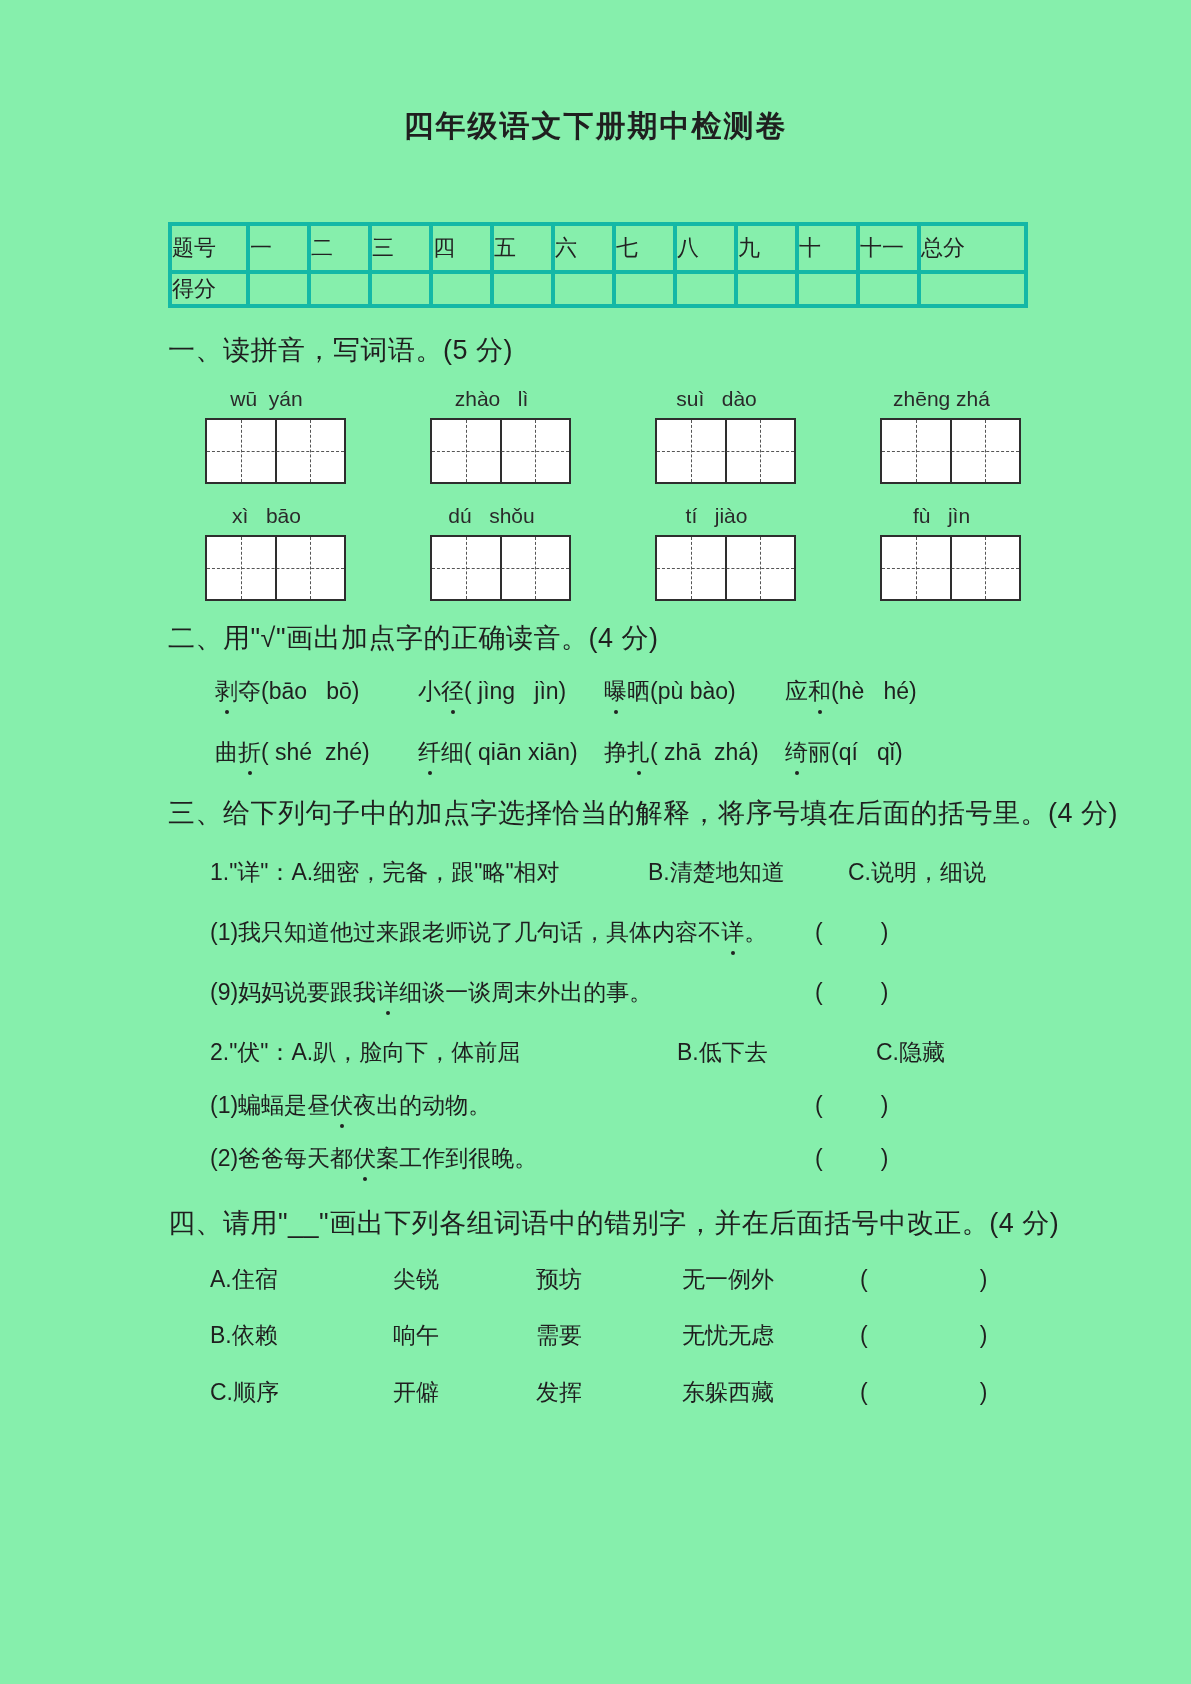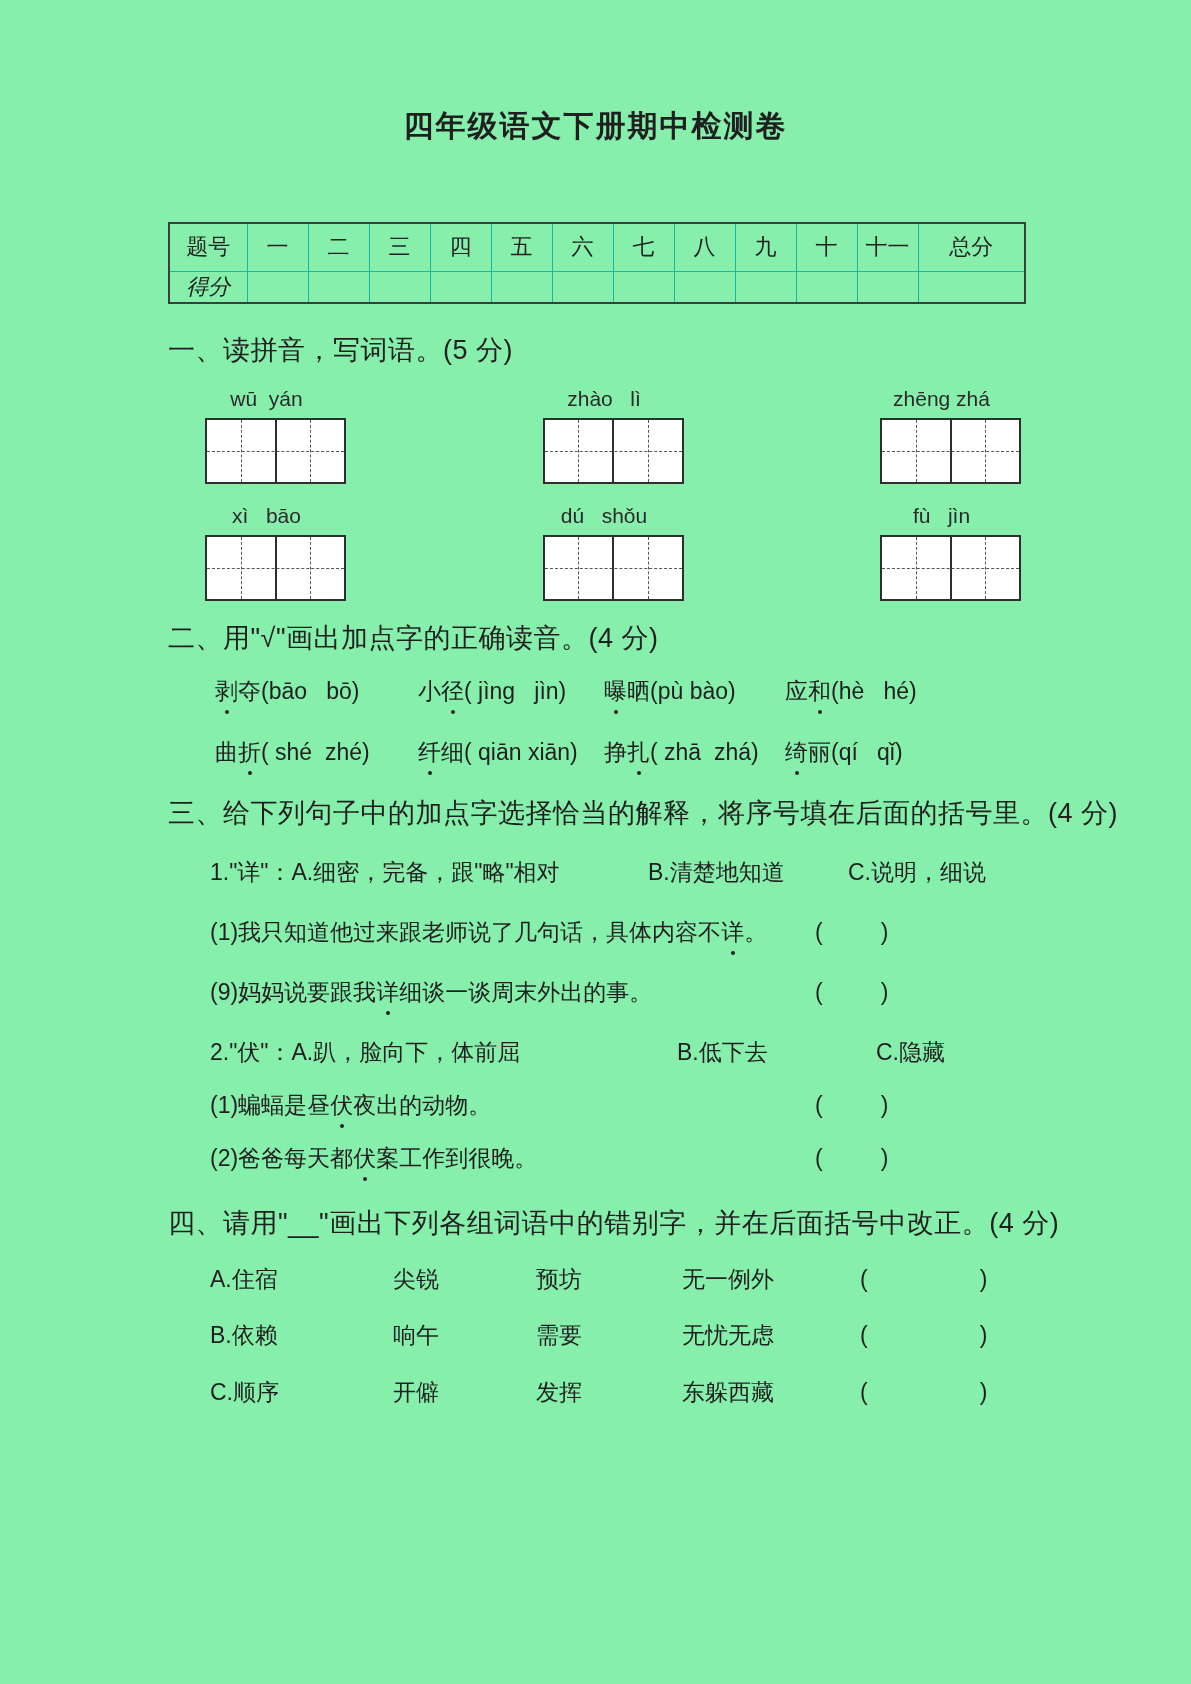--- a/index.html
+++ b/index.html
@@ -17,25 +17,25 @@
     text-align:center; font-size:30px; font-weight:700;
     letter-spacing:2px; white-space:pre;
   }
   
   .score-table {
     position:absolute; left:168px; top:222px; width:856px;
     border-collapse:collapse; table-layout:fixed;
     border:2px solid #3d3d3d;
   }
   .score-table td {
-    border:1px solid #14b8a6; text-align:center;
+    border:4px solid #14b8a6; 
     font-size:22px; color:#222; white-space:pre;
   }
   .score-table tr.hdr td { height:48px; }
-  .score-table tr.blank td { height:26px;font-style:italic; }
+  .score-table tr.blank td { height:26px; }
   .score-table col.c-first { width:78px; }
   .score-table col.c-mid { width:61px; }
   .score-table col.c-last { width:107px; }
   
   .sec-heading {
     position:absolute; left:168px; font-size:27px; color:#1f1f1f;
     white-space:pre; letter-spacing:0.5px;
   }
   
   .pinyin-row {
@@ -148,38 +148,52 @@
         </div>
     </div>
     <div class="pinyin-item">
       <div class="pinyin-label">zhào   lì</div>
       <div class="wgrid">
           <div class="half first"></div>
           <div class="half"></div>
         </div>
     </div>
     <div class="pinyin-item">
+      <div class="pinyin-label">suì   dào</div>
+      <div class="wgrid">
+          <div class="half first"></div>
+          <div class="half"></div>
+        </div>
+    </div>
+    <div class="pinyin-item">
       <div class="pinyin-label">zhēng zhá</div>
       <div class="wgrid">
           <div class="half first"></div>
           <div class="half"></div>
         </div>
     </div>
   </div>
 
   <div class="pinyin-row" style="top:501px">
     <div class="pinyin-item">
       <div class="pinyin-label">xì   bāo</div>
       <div class="wgrid">
           <div class="half first"></div>
           <div class="half"></div>
         </div>
     </div>
     <div class="pinyin-item">
       <div class="pinyin-label">dú   shǒu</div>
+      <div class="wgrid">
+          <div class="half first"></div>
+          <div class="half"></div>
+        </div>
+    </div>
+    <div class="pinyin-item">
+      <div class="pinyin-label">tí   jiào</div>
       <div class="wgrid">
           <div class="half first"></div>
           <div class="half"></div>
         </div>
     </div>
     <div class="pinyin-item">
       <div class="pinyin-label">fù   jìn</div>
       <div class="wgrid">
           <div class="half first"></div>
           <div class="half"></div>

